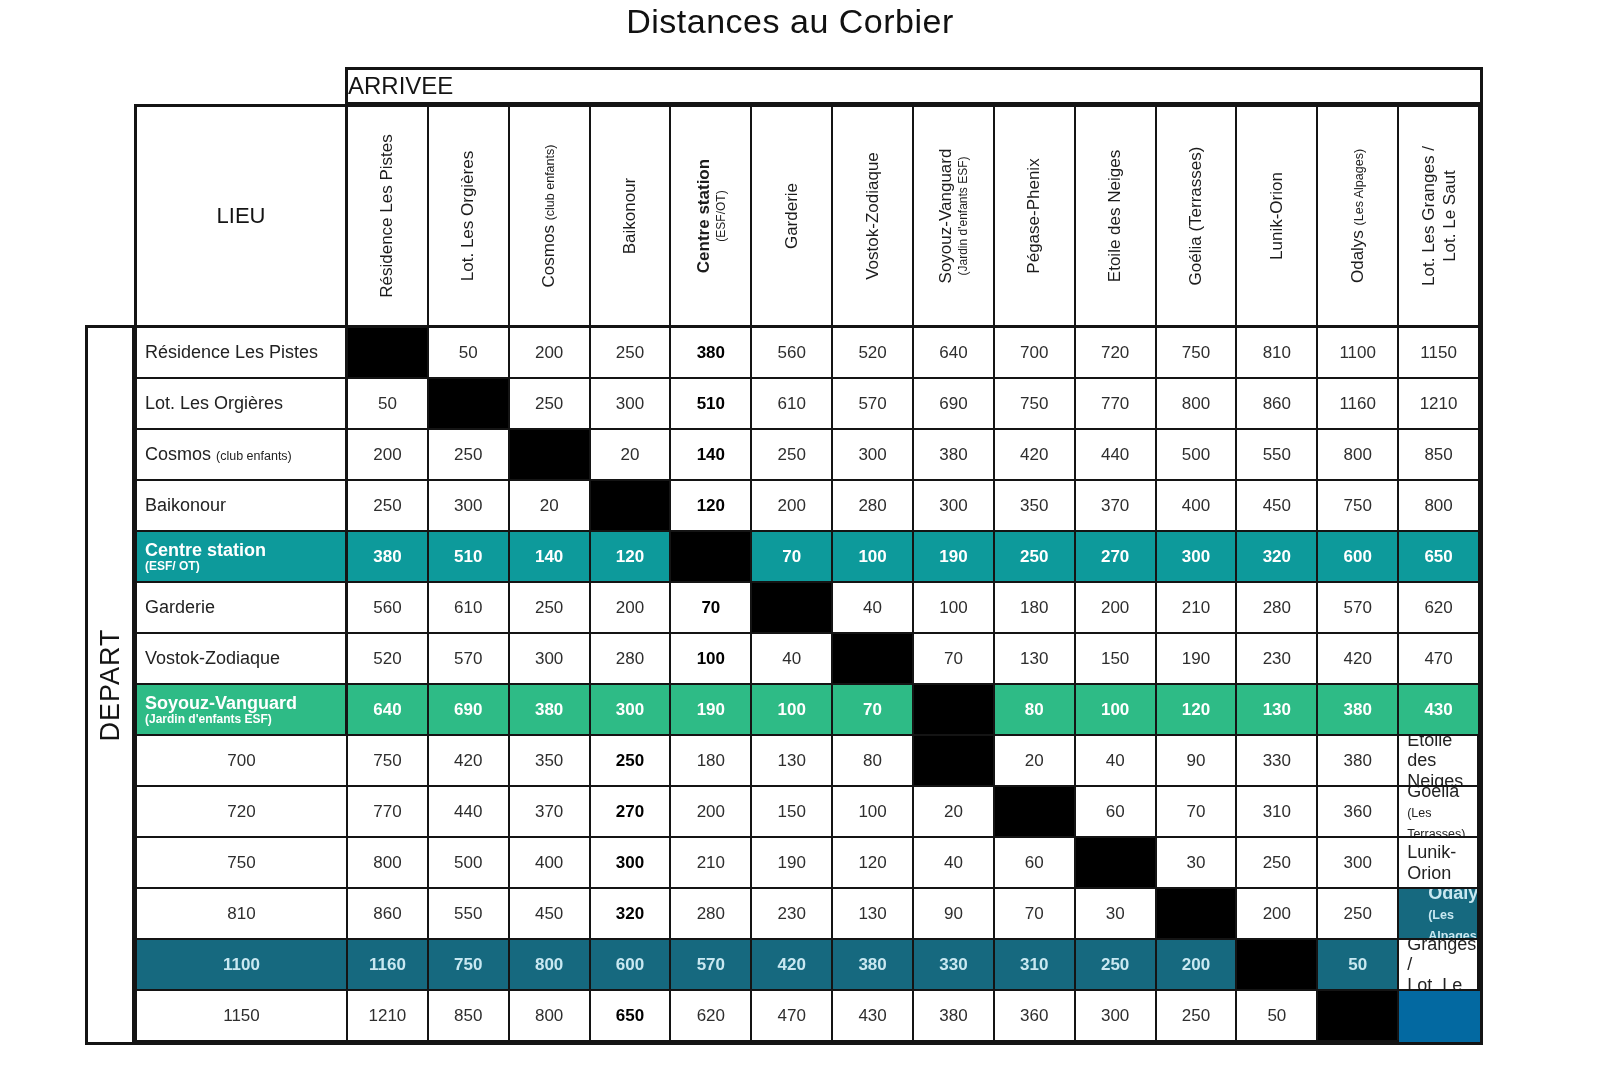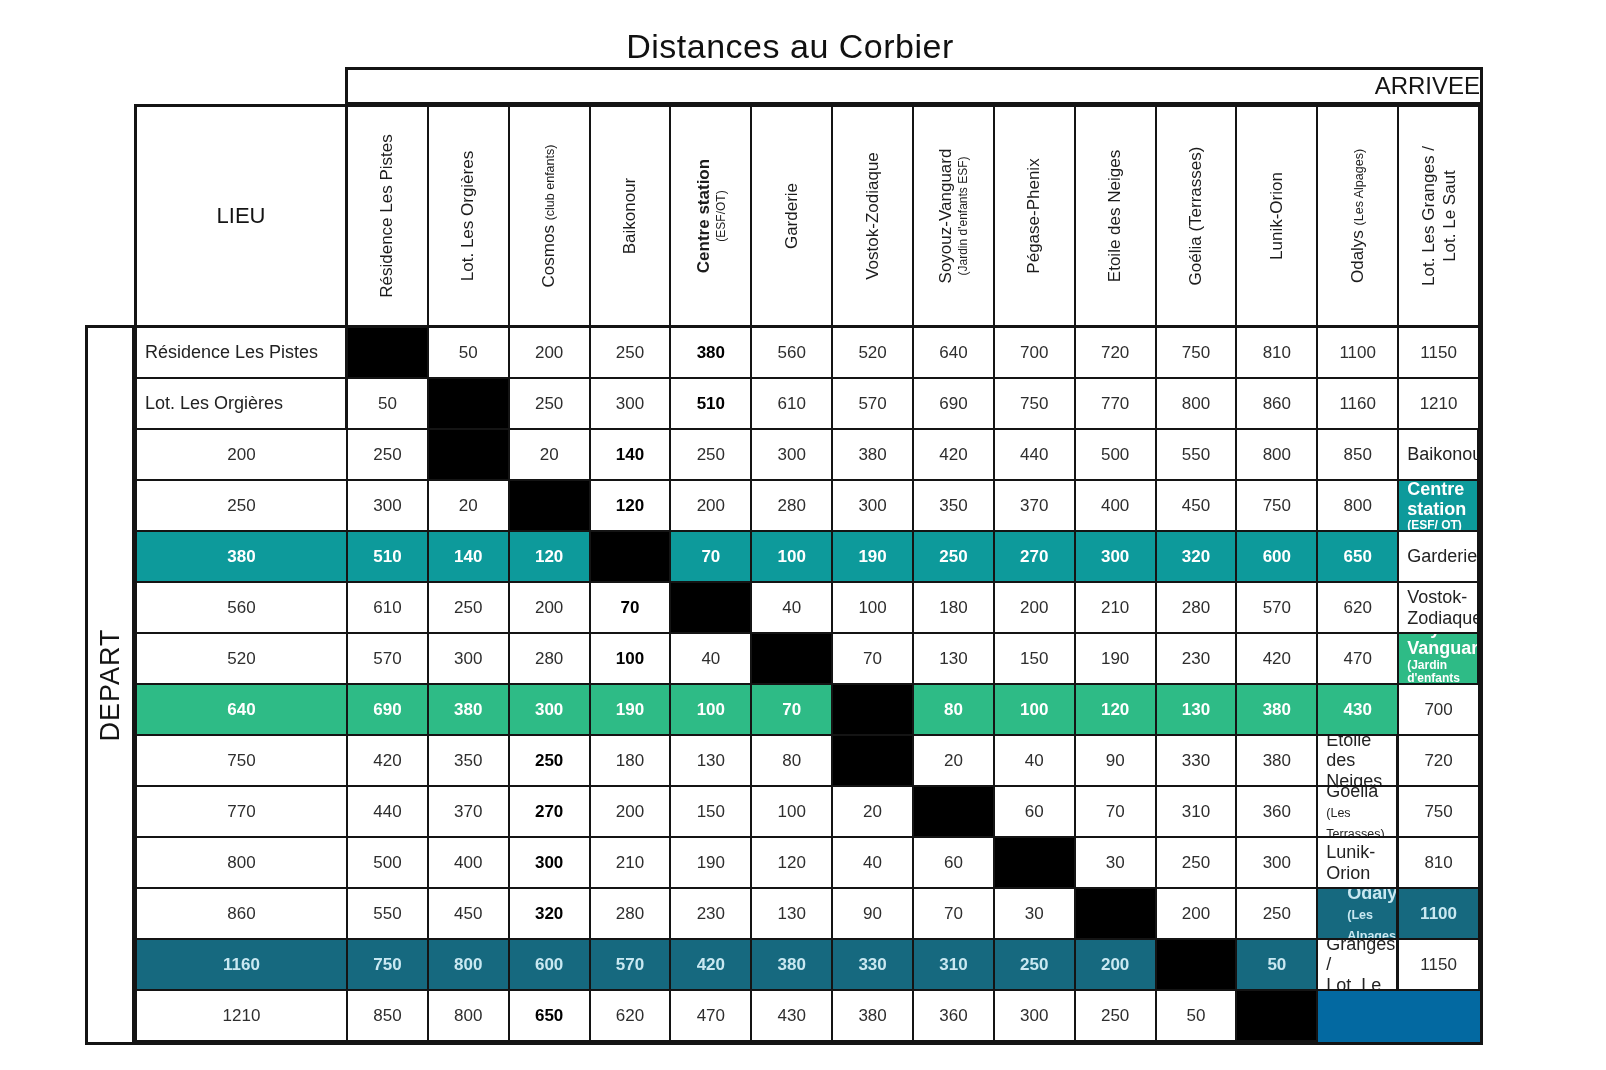--- a/index.html
+++ b/index.html
@@ -1,24 +1,24 @@
 <!DOCTYPE html>
 <html style="--teal: #0d9a9b; --green: #2ebb86; --dark: #16697f; --darktxt: #c9e8f1;"><head>
 <meta charset="utf-8">
 <style>
   html,body{margin:0;padding:0;background:#fff;}
   body{font-family:"Liberation Sans",sans-serif;color:#1b1b1b;}
   #stage{position:relative;width:1606px;height:1070px;background:#fff;overflow:hidden;}
 
   .title{position:absolute;top:2px;left:0;width:1580px;text-align:center;
-         font-size:34px;color:#111;letter-spacing:.5px;margin-top:25px;}
+         font-size:34px;color:#111;letter-spacing:.5px;}
 
   .arrivee-bar{position:absolute;left:345px;top:67px;width:1138px;height:38px;
                border:3px solid #141414;box-sizing:border-box;
-               display:flex;align-items:center;justify-content:flex-end;
+               display:flex;align-items:center;justify-content:flex-start;
                font-size:24px;color:#141414;}
 
   .depart-box{position:absolute;left:85px;top:325px;width:50px;height:720px;
               border:3px solid #141414;box-sizing:border-box;position:absolute;}
   .depart-box .vtxt{position:absolute;top:50%;left:50%;
                     transform:translate(-50%,-50%) rotate(-90deg);
                     font-size:27px;color:#141414;white-space:nowrap;letter-spacing:1px;}
 
   .grid{position:absolute;left:134px;top:104px;width:1349px;height:941px;
         border:3px solid #141414;box-sizing:border-box;
@@ -143,20 +143,23 @@
       <div class="cell val c5">510</div>
       <div class="cell val">610</div>
       <div class="cell val">570</div>
       <div class="cell val">690</div>
       <div class="cell val">750</div>
       <div class="cell val">770</div>
       <div class="cell val">800</div>
       <div class="cell val">860</div>
       <div class="cell val">1160</div>
       <div class="cell val">1210</div>
+      <div class="cell rowhead">
+        <div class="rh-inner"><span class="lbl">Cosmos</span> <span class="sub-inline">(club enfants)</span></div>
+      </div>
       <div class="cell val">200</div>
       <div class="cell val">250</div>
       <div class="cell val diag"></div>
       <div class="cell val">20</div>
       <div class="cell val c5">140</div>
       <div class="cell val">250</div>
       <div class="cell val">300</div>
       <div class="cell val">380</div>
       <div class="cell val">420</div>
       <div class="cell val">440</div>

